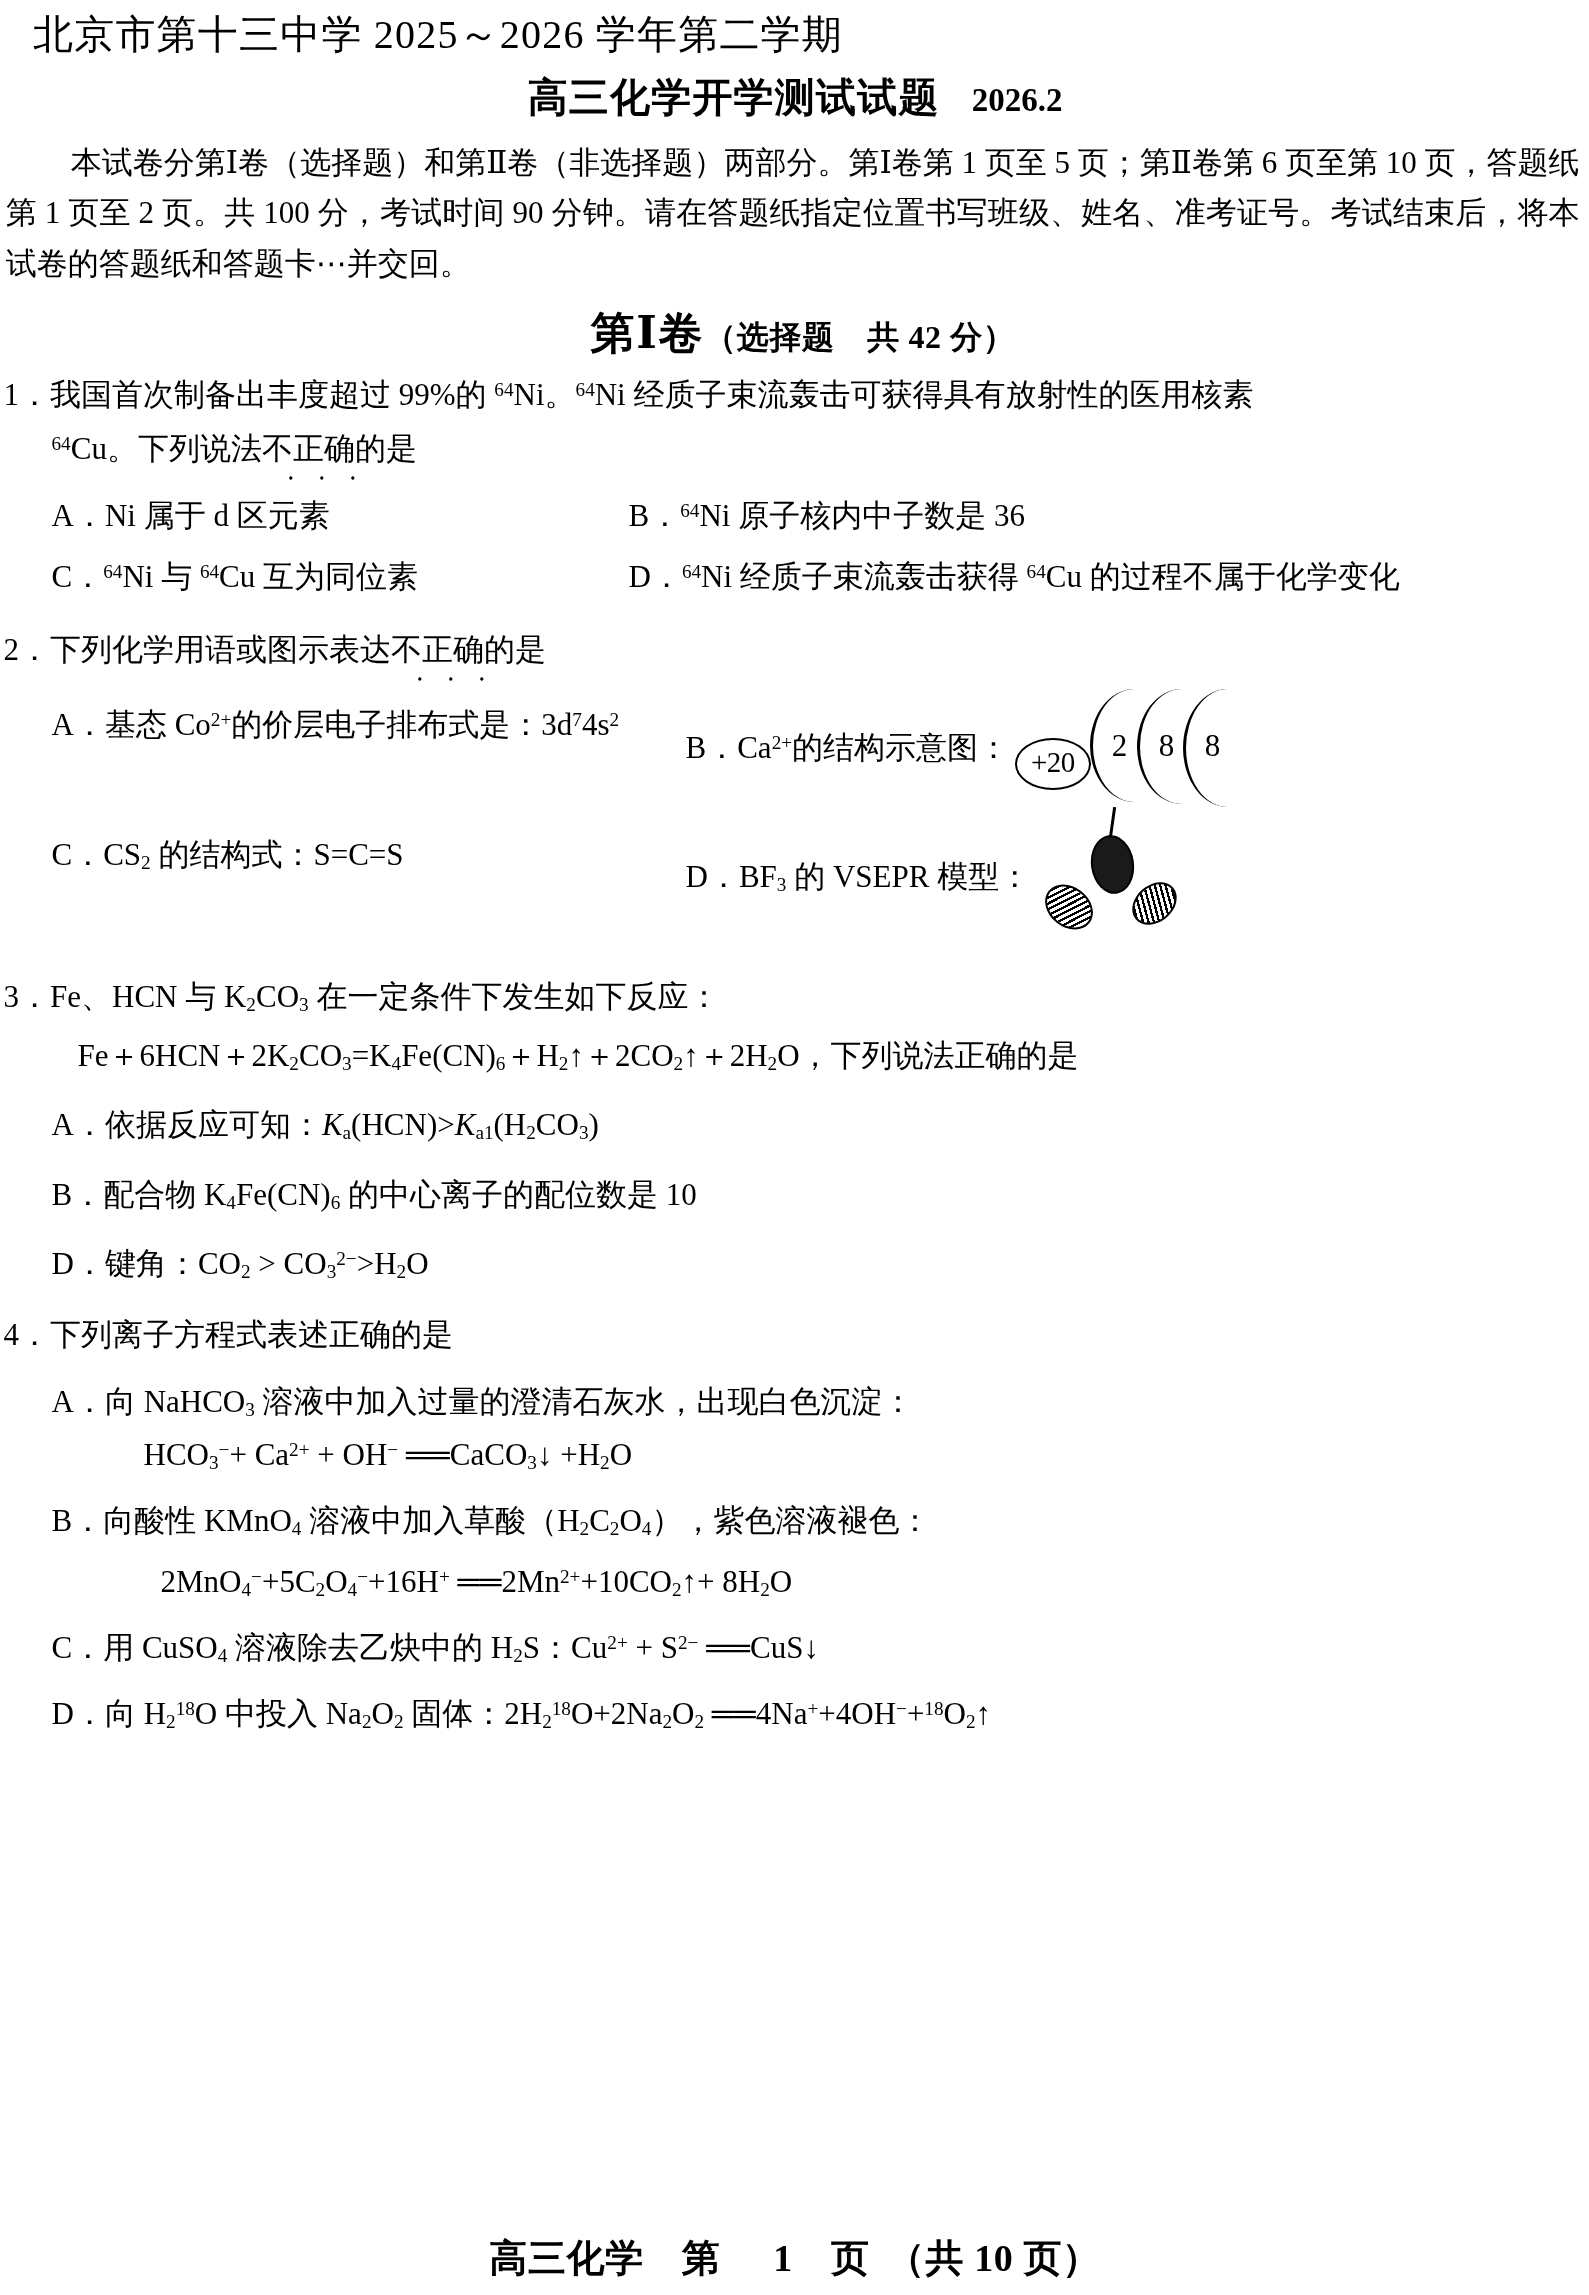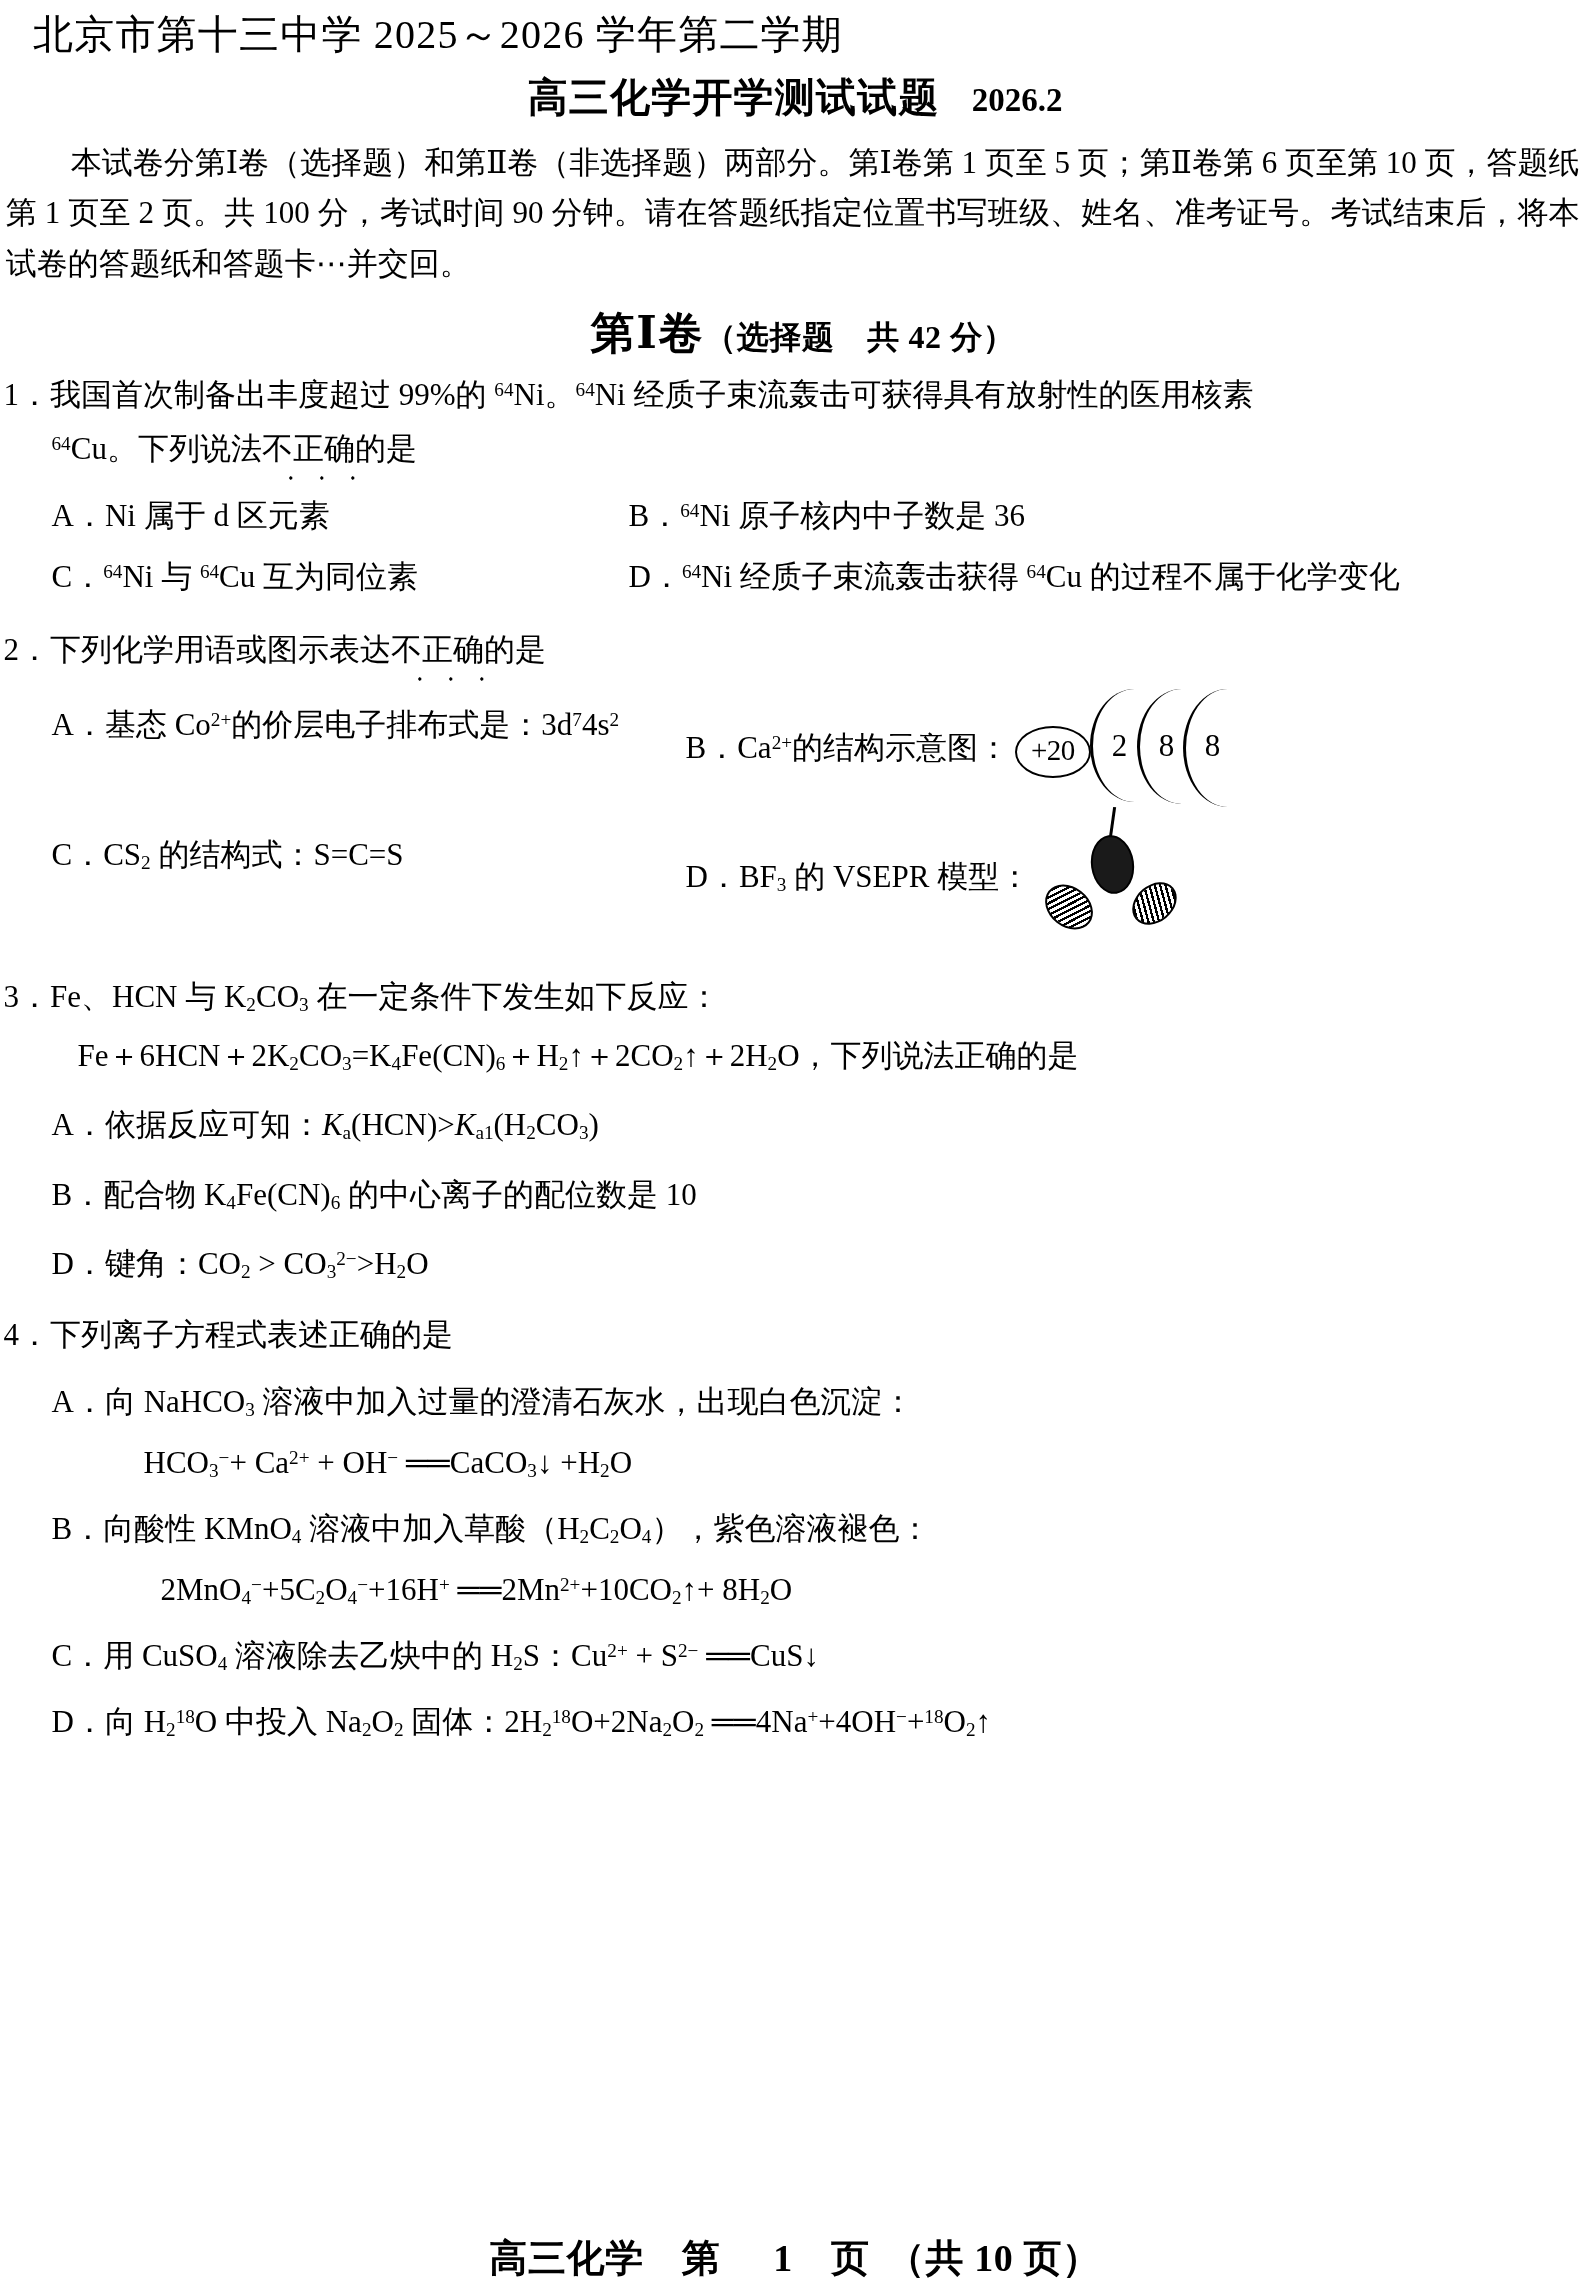--- a/index.html
+++ b/index.html
@@ -101,21 +101,21 @@
     display: flex;
     align-items: flex-start;
   }
   .opt-row.single { display: block; }
   .opt {
     white-space: nowrap;
   }
   .opt.col-a { width: 577px; flex: 0 0 auto; }
   .opt.col-b { flex: 1 1 auto; }
   .opt-sub {
-    margin-top: 14px;
+    margin-top: 6px;
     padding-left: 140px;
   }
   .opt-sub2 {
     margin-top: 15px;
     padding-left: 157px;
   }
   .spaced { margin-top: 19.6px; }
 
   
   sub { font-size: 0.62em; vertical-align: -0.22em; line-height: 0; }
@@ -150,21 +150,21 @@
     display: inline-block;
     position: relative;
     width: 190px;
     height: 86px;
     vertical-align: -30px;
     margin-left: 5.8px;
   }
   .ca-nucleus {
     position: absolute;
     left: 0px;
-    top: 24px;
+    top: 36px;
     width: 72px;
     height: 48px;
     border: 2.9px solid #000;
     border-radius: 50%;
     font-size: 29px;
     line-height: 45px;
     text-align: center;
     letter-spacing: -0.6px;
   }
   .ca-arc {

